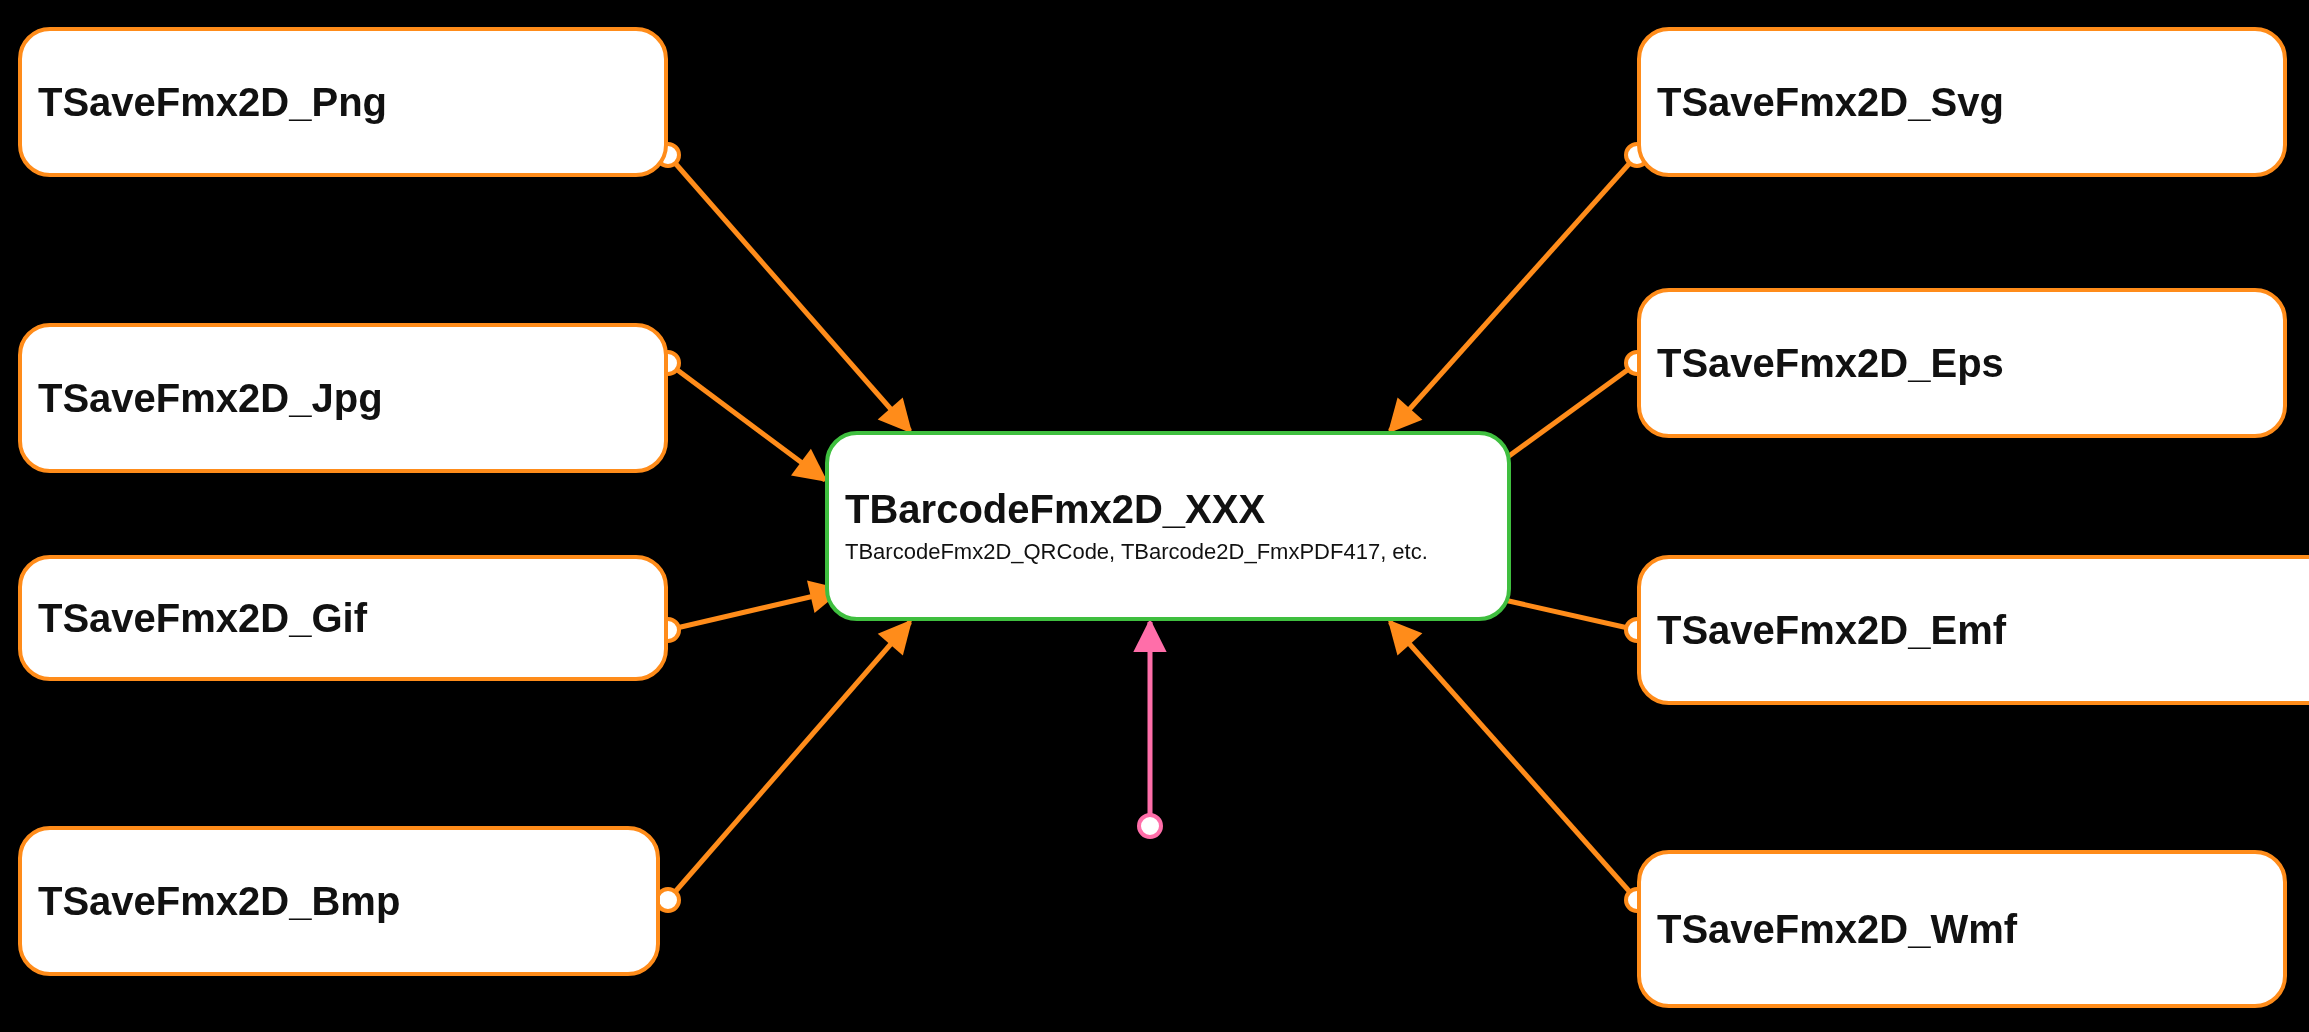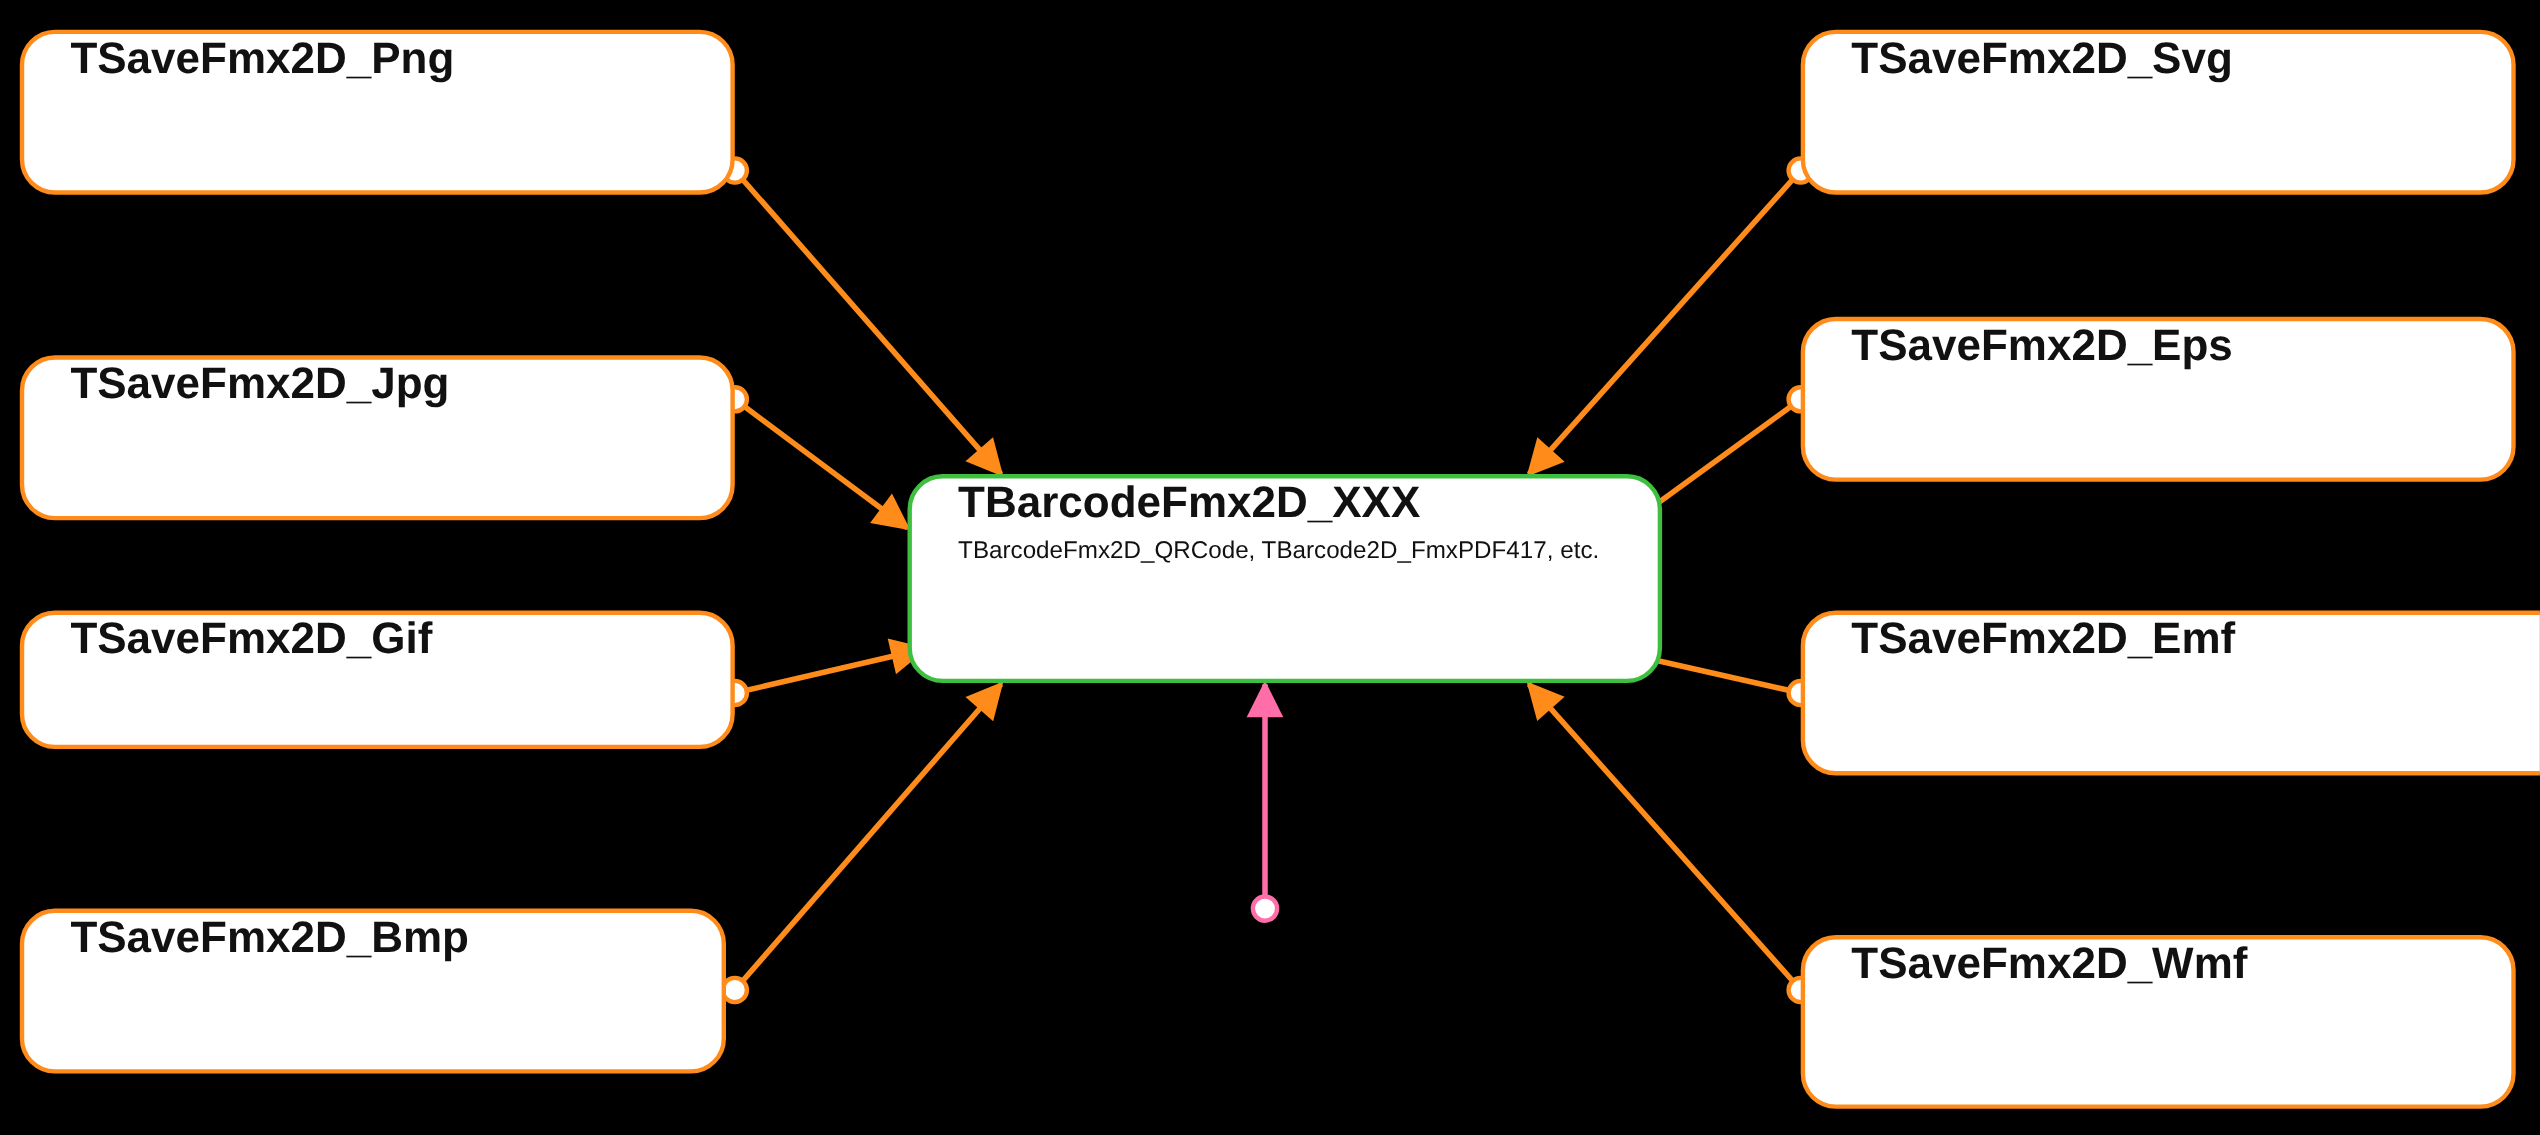--- a/index.html
+++ b/index.html
@@ -21,24 +21,24 @@
     left: 0; top: 0;
     width: 2309px; height: 1032px;
     pointer-events: none;
   }
   .node {
     position: absolute;
     background: #fff;
     border: 4px solid;
     border-radius: 32px;
     box-sizing: border-box;
-    padding: 0 42px;
+    padding: 0 16px;
     display: flex;
     flex-direction: column;
-    justify-content: flex-start;
+    justify-content: center;
   }
   .node .title {
     font-size: 40px;
     font-weight: 700;
     color: #111;
     white-space: nowrap;
   }
   .node .subtitle {
     font-size: 22px;
     font-weight: 500;

